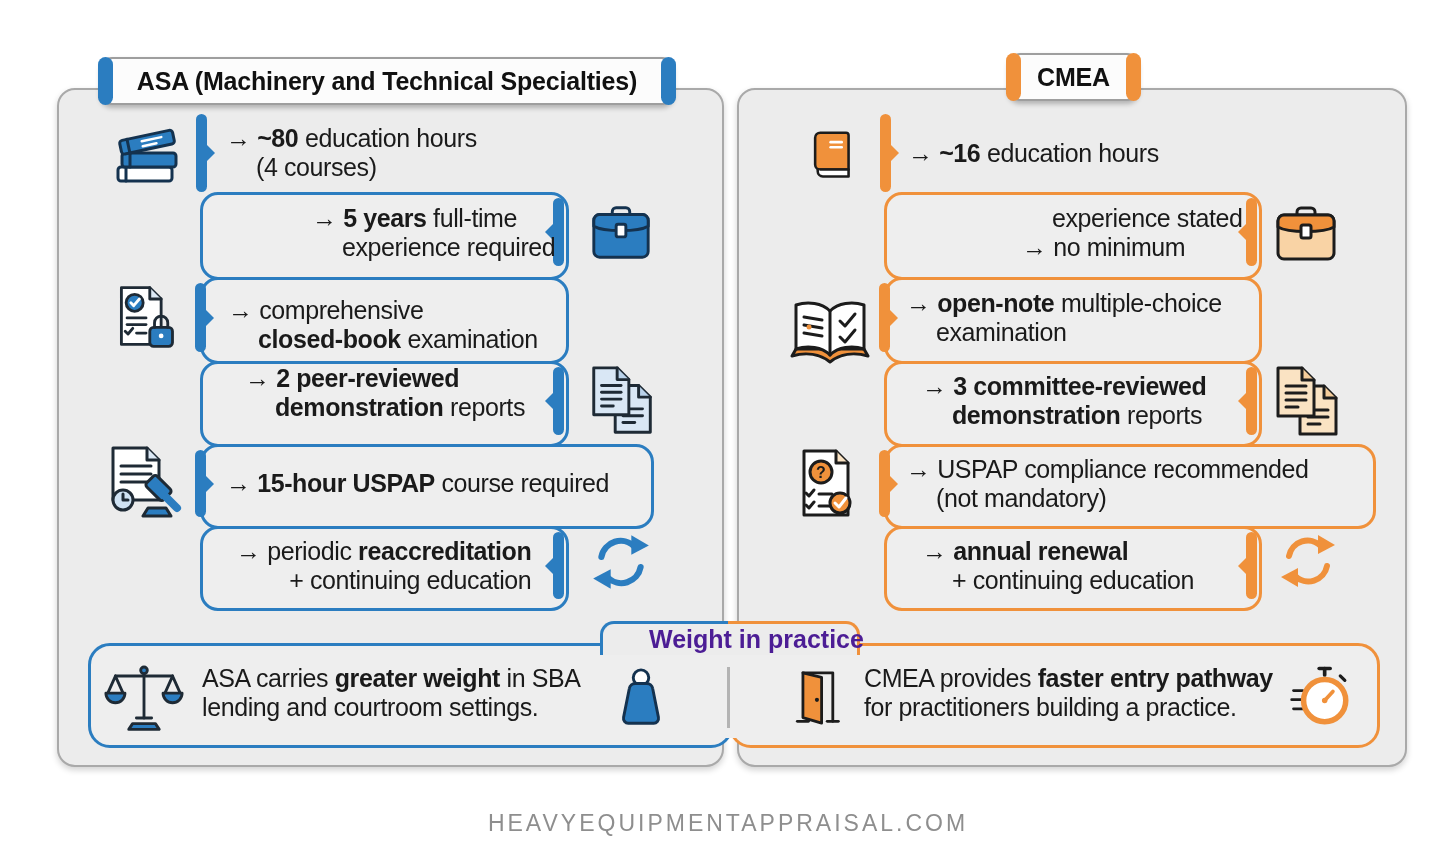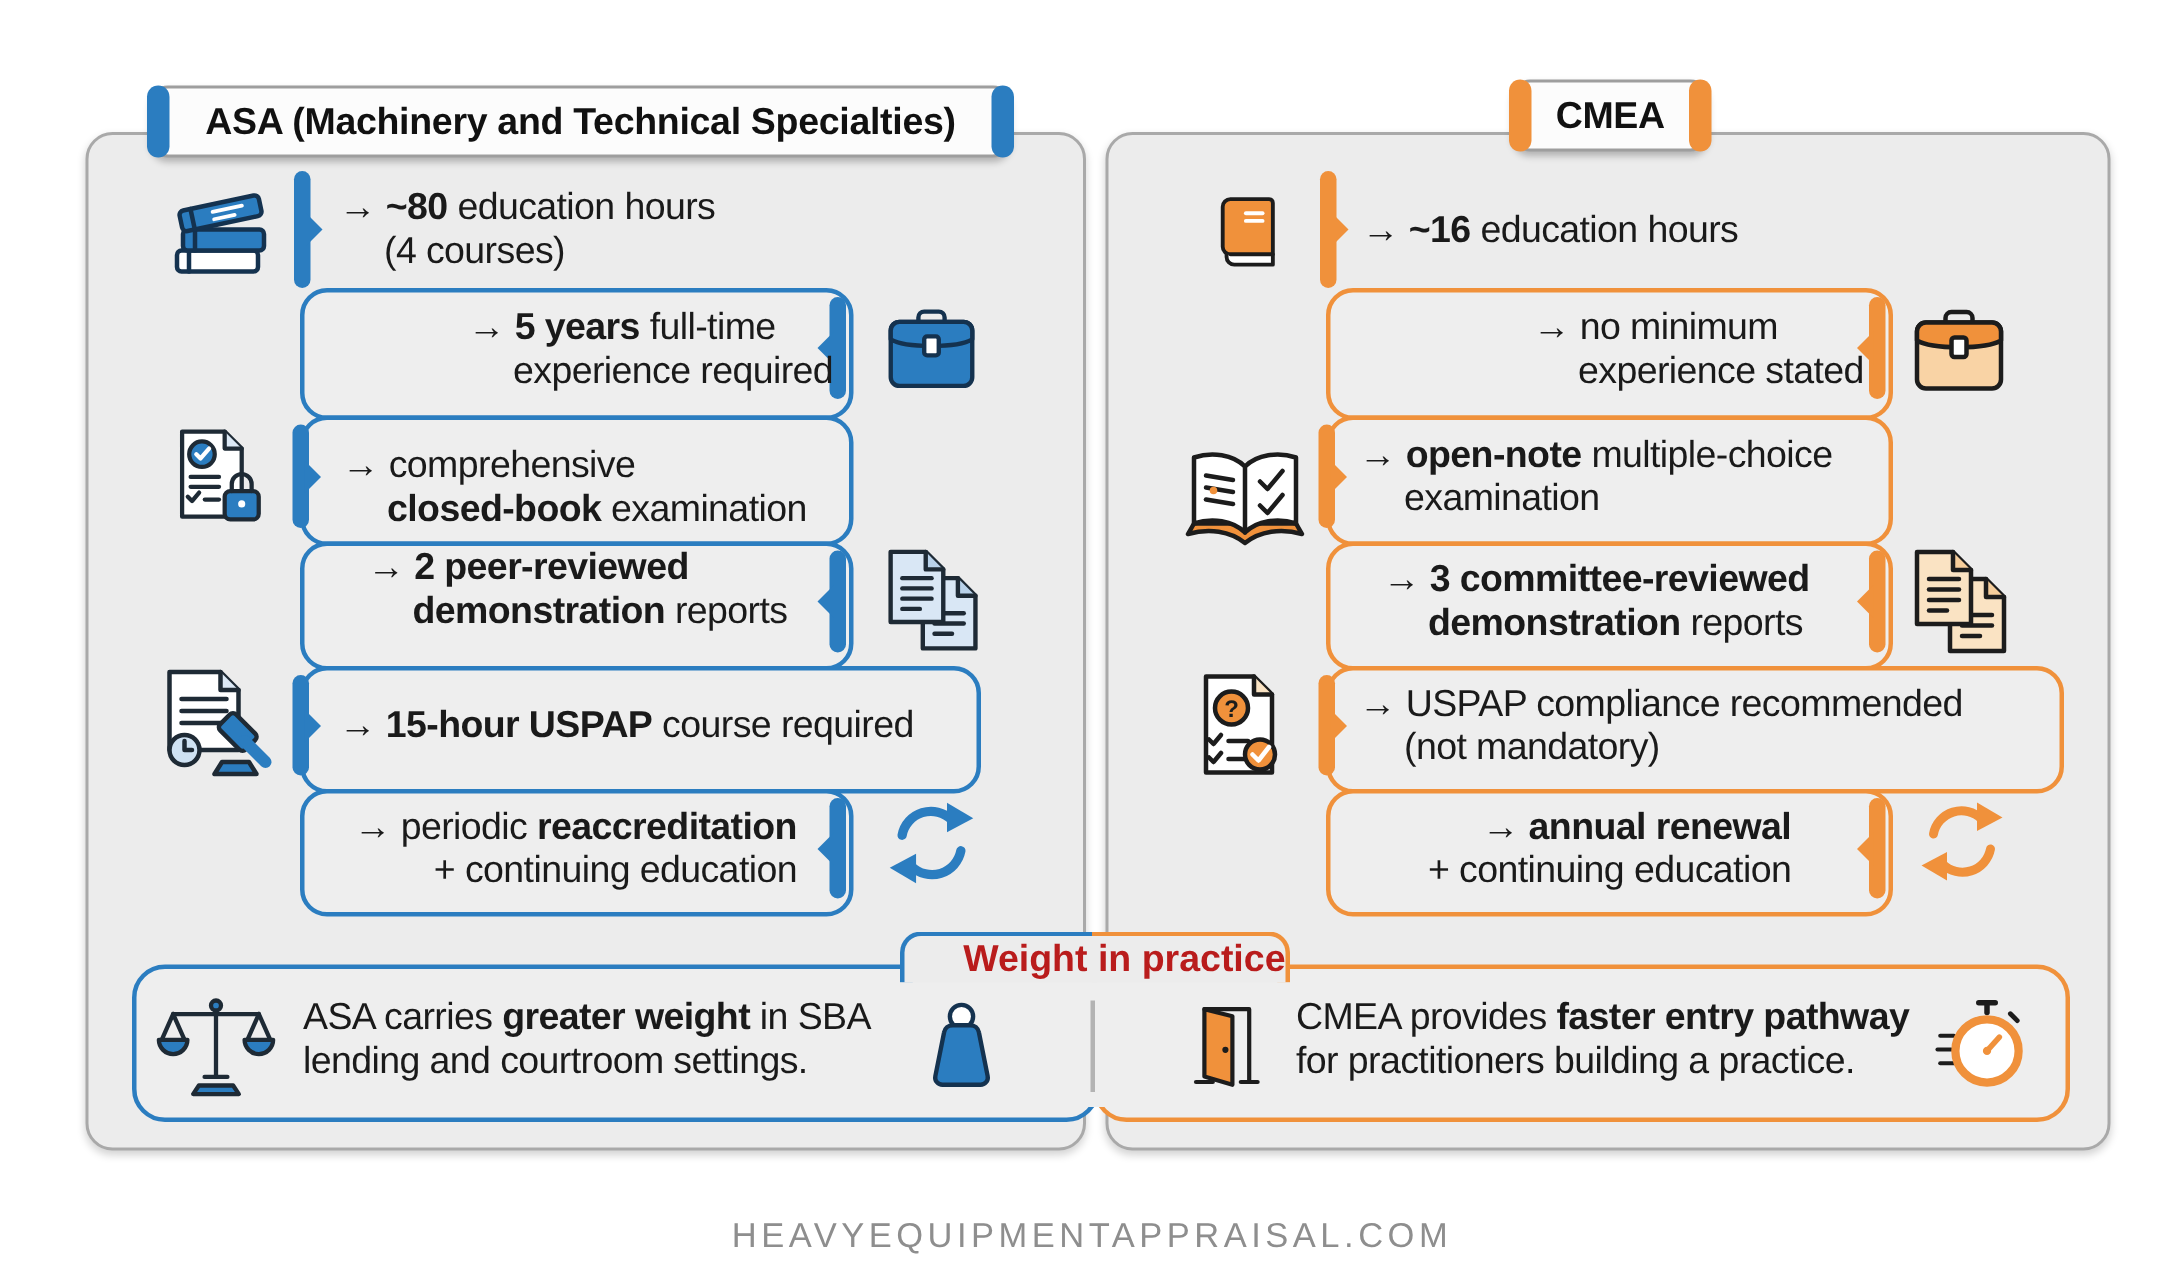--- a/index.html
+++ b/index.html
@@ -29,21 +29,21 @@
          font-size:25px;line-height:29px;letter-spacing:-0.4px;}
   .itext .ln{white-space:nowrap;}
   .itext .ln.ind{padding-left:30px;}
   .b{font-weight:700;}
   .ic{position:absolute;z-index:6;}
   .ic svg{width:100%;height:100%;display:block;}
   .seam{position:absolute;background:#eeeeee;z-index:3;}
   .tabhalf{position:absolute;background:#ececec;z-index:4;}
   .tabhalf.l{border-top:3px solid #2B7DC0;border-left:3px solid #2B7DC0;border-top-left-radius:14px;}
   .tabhalf.r{border-top:3px solid #F0913B;border-right:3px solid #F0913B;border-top-right-radius:14px;}
-  .tablabel{position:absolute;z-index:5;text-align:right;font-weight:700;font-size:25px;color:#b91c1c;}
+  .tablabel{position:absolute;z-index:5;text-align:center;font-weight:700;font-size:25px;color:#4c1d95;margin-left:28px;}
   .divider{position:absolute;width:3px;background:#b3b3b3;z-index:5;}
   .footer{position:absolute;left:0;right:0;text-align:center;font-size:23px;letter-spacing:3px;
           color:#8e8e8e;z-index:2;}
 </style>
 </head>
 <body>
 
 <div class="canvas">
 
   <div class="panel" style="left:57px;top:88px;width:663px;height:675px;"></div>
@@ -193,22 +193,22 @@
     </svg>
   </div>
   <div class="vbar orange left" style="left:880px;top:114px;height:78px;"></div>
   <div class="itext" style="left:908px;top:114px;height:78px;">
       <div class="ln"><span>→ </span><span class="b">~16</span><span> education hours</span></div>
     </div>
 
   <div class="bubble orange" style="left:884px;top:192px;width:372px;height:82px;"></div>
   <div class="vbar orange right" style="left:1246px;top:198px;height:68px;"></div>
   <div class="itext" style="left:1022px;top:196px;height:74px;">
+      <div class="ln ind"><span>experience stated</span></div>
       <div class="ln"><span>→ no minimum</span></div>
-      <div class="ln ind"><span>experience stated</span></div>
     </div>
   <div class="ic" style="left:1272px;top:202px;width:68px;height:64px;">
     <svg viewBox="0 0 68 62">
       <g stroke="#1c1c1c" stroke-width="3" stroke-linejoin="round">
         <path d="M25 12 v-3 a4 4 0 0 1 4 -4 h10 a4 4 0 0 1 4 4 v3" fill="none"></path>
         <rect x="6" y="12" width="56" height="44" rx="6" fill="#F9D3A5"></rect>
         <path d="M6 24 c10 6 46 6 56 0 v-6 a6 6 0 0 0 -6 -6 h-44 a6 6 0 0 0 -6 6 z" fill="#F0913B"></path>
         <rect x="29" y="22" width="10" height="13" rx="2" fill="#ffffff"></rect>
       </g>
     </svg>
@@ -278,21 +278,21 @@
           <line x1="23" y1="59" x2="34" y2="59"></line>
         <circle cx="44" cy="56" r="10" fill="#F0913B"></circle>
         <path d="M39 56 l4 4 7 -9" stroke="#ffffff" fill="none"></path>
       </g>
       <text x="25" y="31" text-anchor="middle" font-size="16" font-weight="bold" fill="#1c1c1c" font-family="Liberation Sans, DejaVu Sans, sans-serif">?</text>
     </svg>
   </div>
 
   <div class="bubble orange" style="left:884px;top:526px;width:372px;height:79px;"></div>
   <div class="vbar orange right" style="left:1246px;top:532px;height:67px;"></div>
-  <div class="itext" style="left:922px;top:530px;height:71px;align-items:flex-end;">
+  <div class="itext" style="left:922px;top:530px;height:71px;">
       <div class="ln"><span>→ </span><span class="b">annual renewal</span></div>
       <div class="ln ind"><span>+ continuing education</span></div>
     </div>
   <div class="ic" style="left:1276px;top:528px;width:64px;height:66px;">
     <svg viewBox="0 0 64 64">
       <g fill="none" stroke="#F0913B" stroke-width="6" stroke-linecap="round">
         <path d="M13 27 a 19 19 0 0 1 32 -10"></path>
         <path d="M51 37 a 19 19 0 0 1 -32 10"></path>
       </g>
       <polygon points="42,6 59,16 42,25" fill="#F0913B"></polygon>

